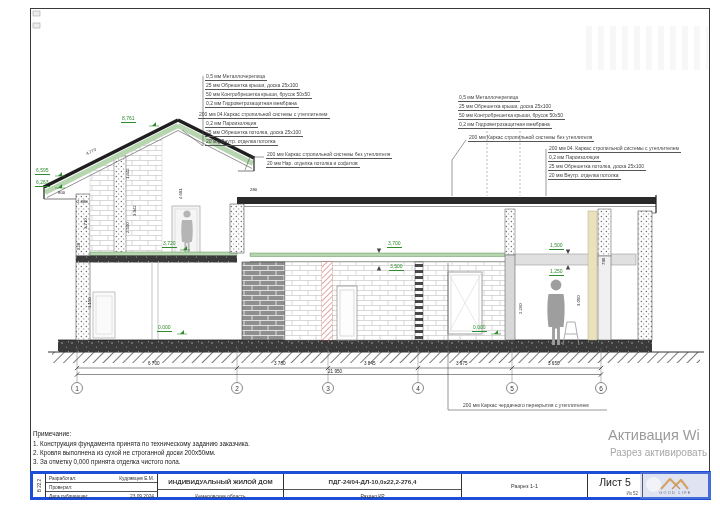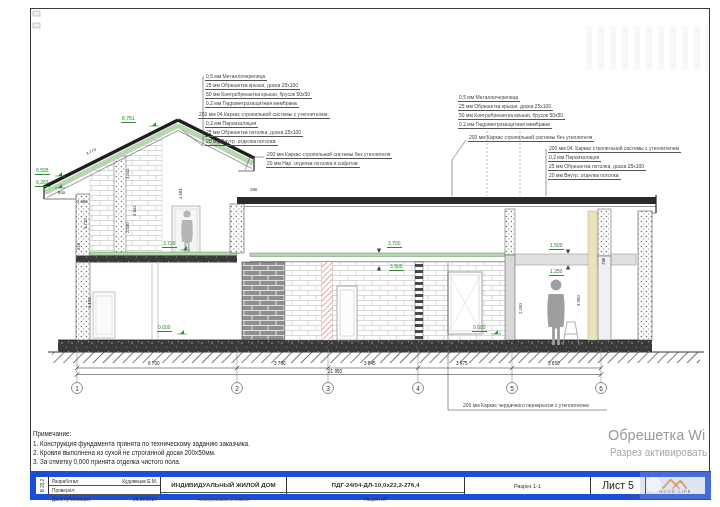--- a/index.html
+++ b/index.html
@@ -11,21 +11,21 @@
   .co{font-size:5px;line-height:6px;color:#444;border-bottom:0.6px solid #555;padding:0 2px 0.5px 1px;}
   .lvl{font-size:5px;line-height:5.5px;color:#2e8b2e;border-bottom:0.5px solid #2e8b2e;padding:0 1px 0.4px 1px;}
   .dim{font-size:4.3px;line-height:4.5px;color:#222;}
   .dimv{transform:rotate(-90deg);transform-origin:0 0;}
   .dimsl{transform:rotate(-27deg);}
   .dimsr{transform:rotate(27deg);}
   .axdim{font-size:4.6px;color:#222;}
   .bub{position:absolute;width:12px;height:12px;border:0.9px solid #888;border-radius:50%;
        font-size:6.5px;line-height:12px;text-align:center;color:#333;background:#fff;box-sizing:border-box;}
   .note{font-size:6.3px;line-height:7px;color:#1c1c1c;}
-  .tb{position:absolute;left:30px;top:471px;width:681px;height:29px;border:6px solid #1d4ed8;box-sizing:border-box;
+  .tb{position:absolute;left:30px;top:471px;width:681px;height:29px;border:3px solid #1d4ed8;box-sizing:border-box;
       display:flex;background:#fff;}
   .tb .c{border-right:0.8px solid #333;box-sizing:border-box;height:100%;position:relative;}
   .tb .c:last-child{border-right:none;}
   .c0{width:13px;display:flex;align-items:center;justify-content:center;}
   .c0 span{transform:rotate(-90deg);font-size:4.5px;color:#333;white-space:nowrap;}
   .c1{width:112px;font-size:4.8px;}
   .c1 .row{display:flex;justify-content:space-between;padding:0 3px;height:9.1px;line-height:9.1px;border-bottom:0.6px solid #555;box-sizing:border-box;}
   .c1 .row:last-child{border-bottom:none;}
   .c2{width:126px;text-align:center;}
   .c2 .big{font-weight:bold;font-size:6.2px;line-height:15px;border-bottom:0.6px solid #555;}
@@ -272,21 +272,21 @@
   <div class="bub" style="left:412px;top:382px">4</div>
   <div class="bub" style="left:506px;top:382px">5</div>
   <div class="bub" style="left:595px;top:382px">6</div>
 
   <div class="t note" style="left:33px;top:430px">Примечание:</div>
   <div class="t note" style="left:33px;top:440px">1. Конструкция фундамента принята по техническому заданию заказчика.</div>
   <div class="t note" style="left:33px;top:449px">2. Кровля выполнена из сухой не строганной доски 200х50мм.</div>
   <div class="t note" style="left:33px;top:458px">3. За отметку 0,000 принята отделка чистого пола.</div>
 
   <div class="avito-top"></div>
-  <div class="wm1">Обрешетка Wi</div>
+  <div class="wm1">Активация Wi</div>
   <div class="wm2">Разрез активировать</div>
 
   <div class="frame"></div>
 
   <div class="tb">
     <div class="c c0">
       <span>В 22.2</span>
     </div>
     <div class="c c1">
       <div class="row">

